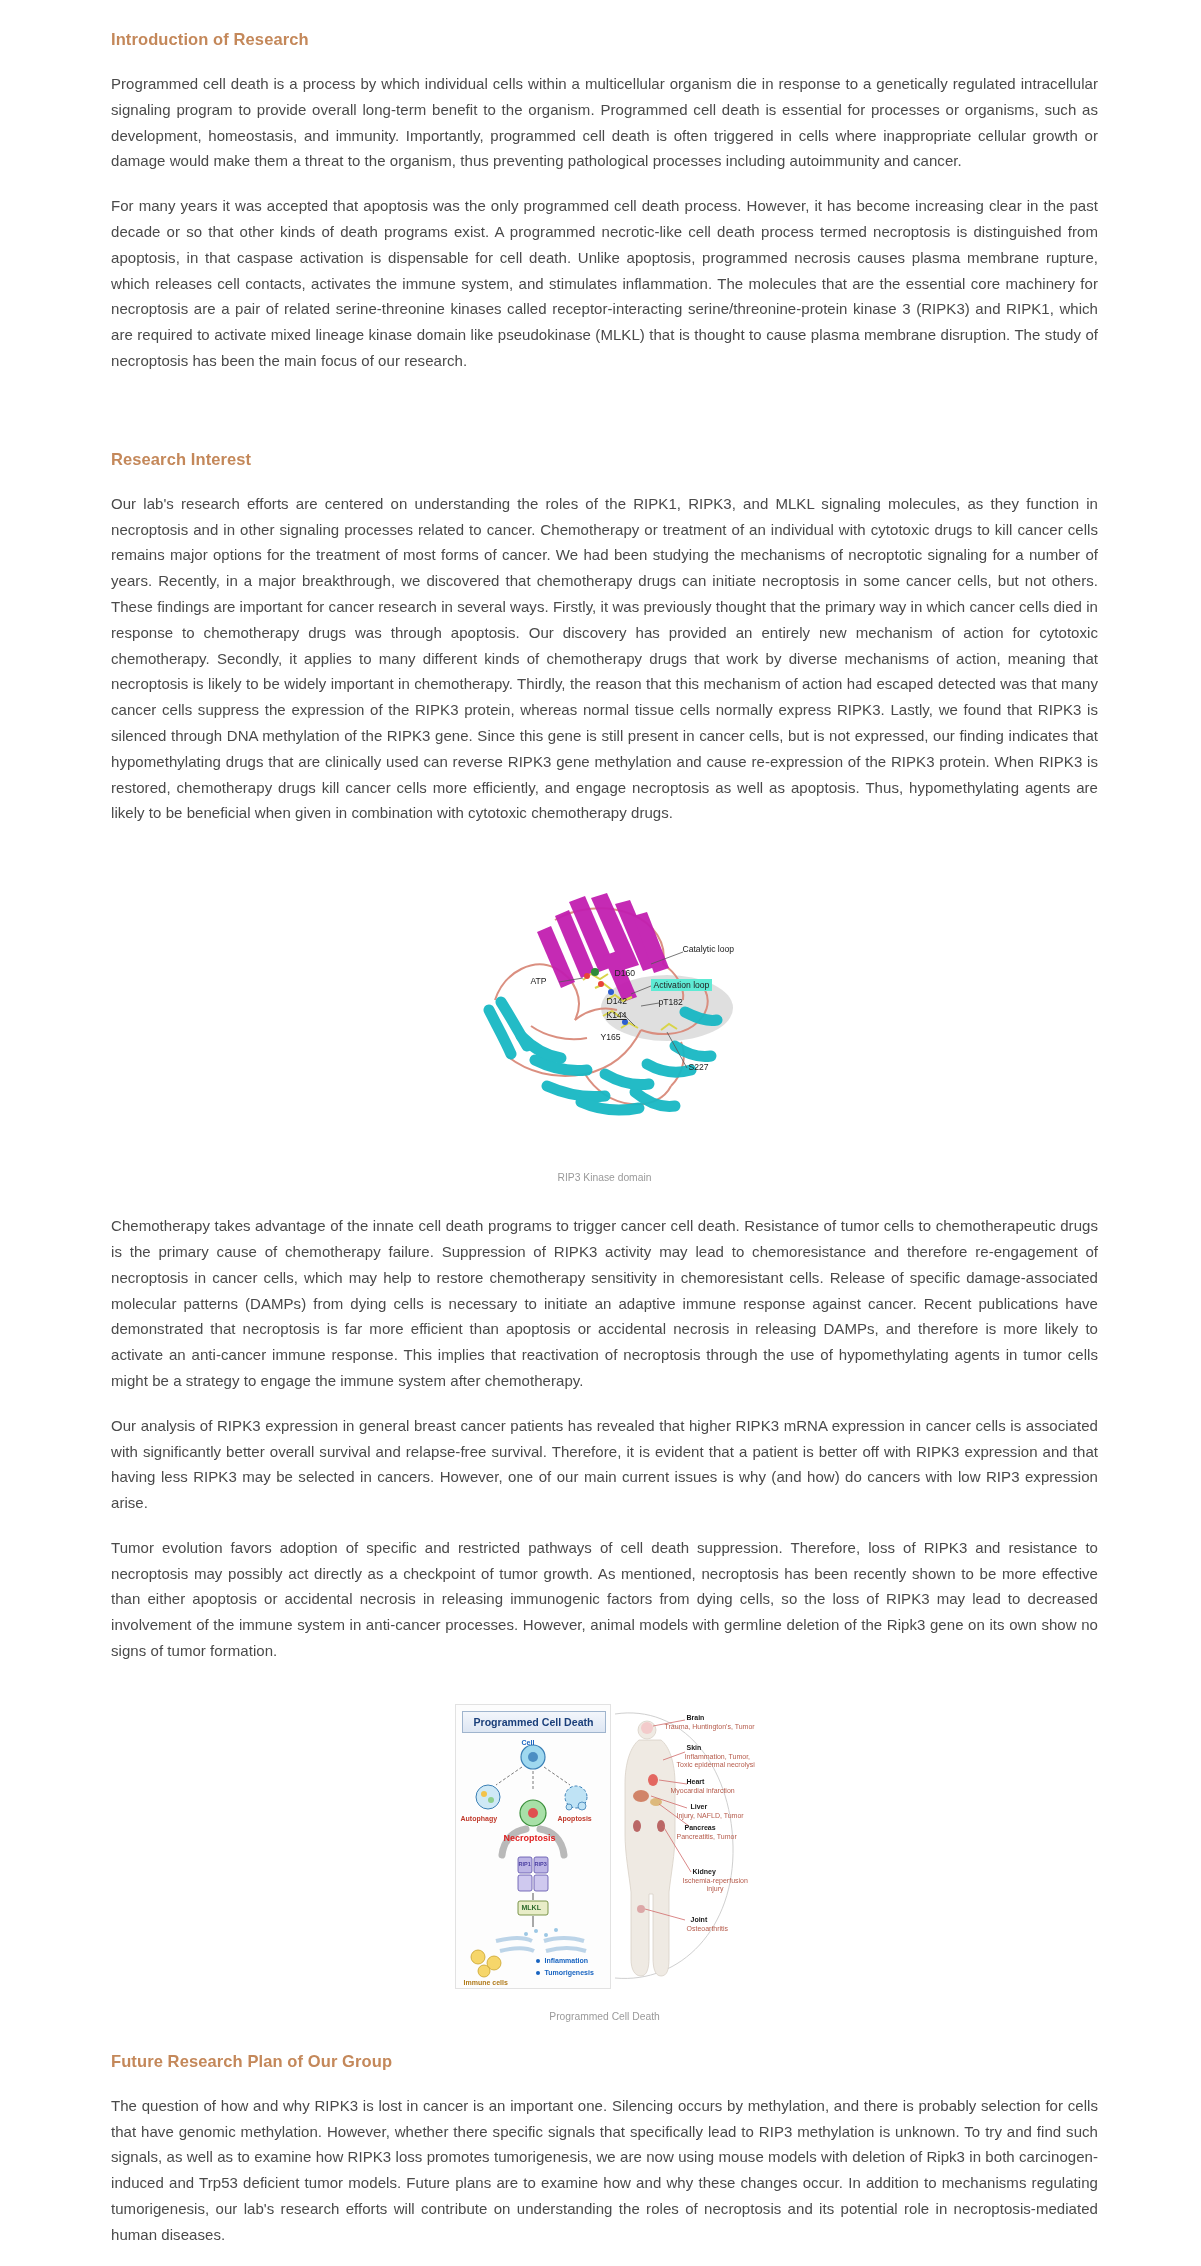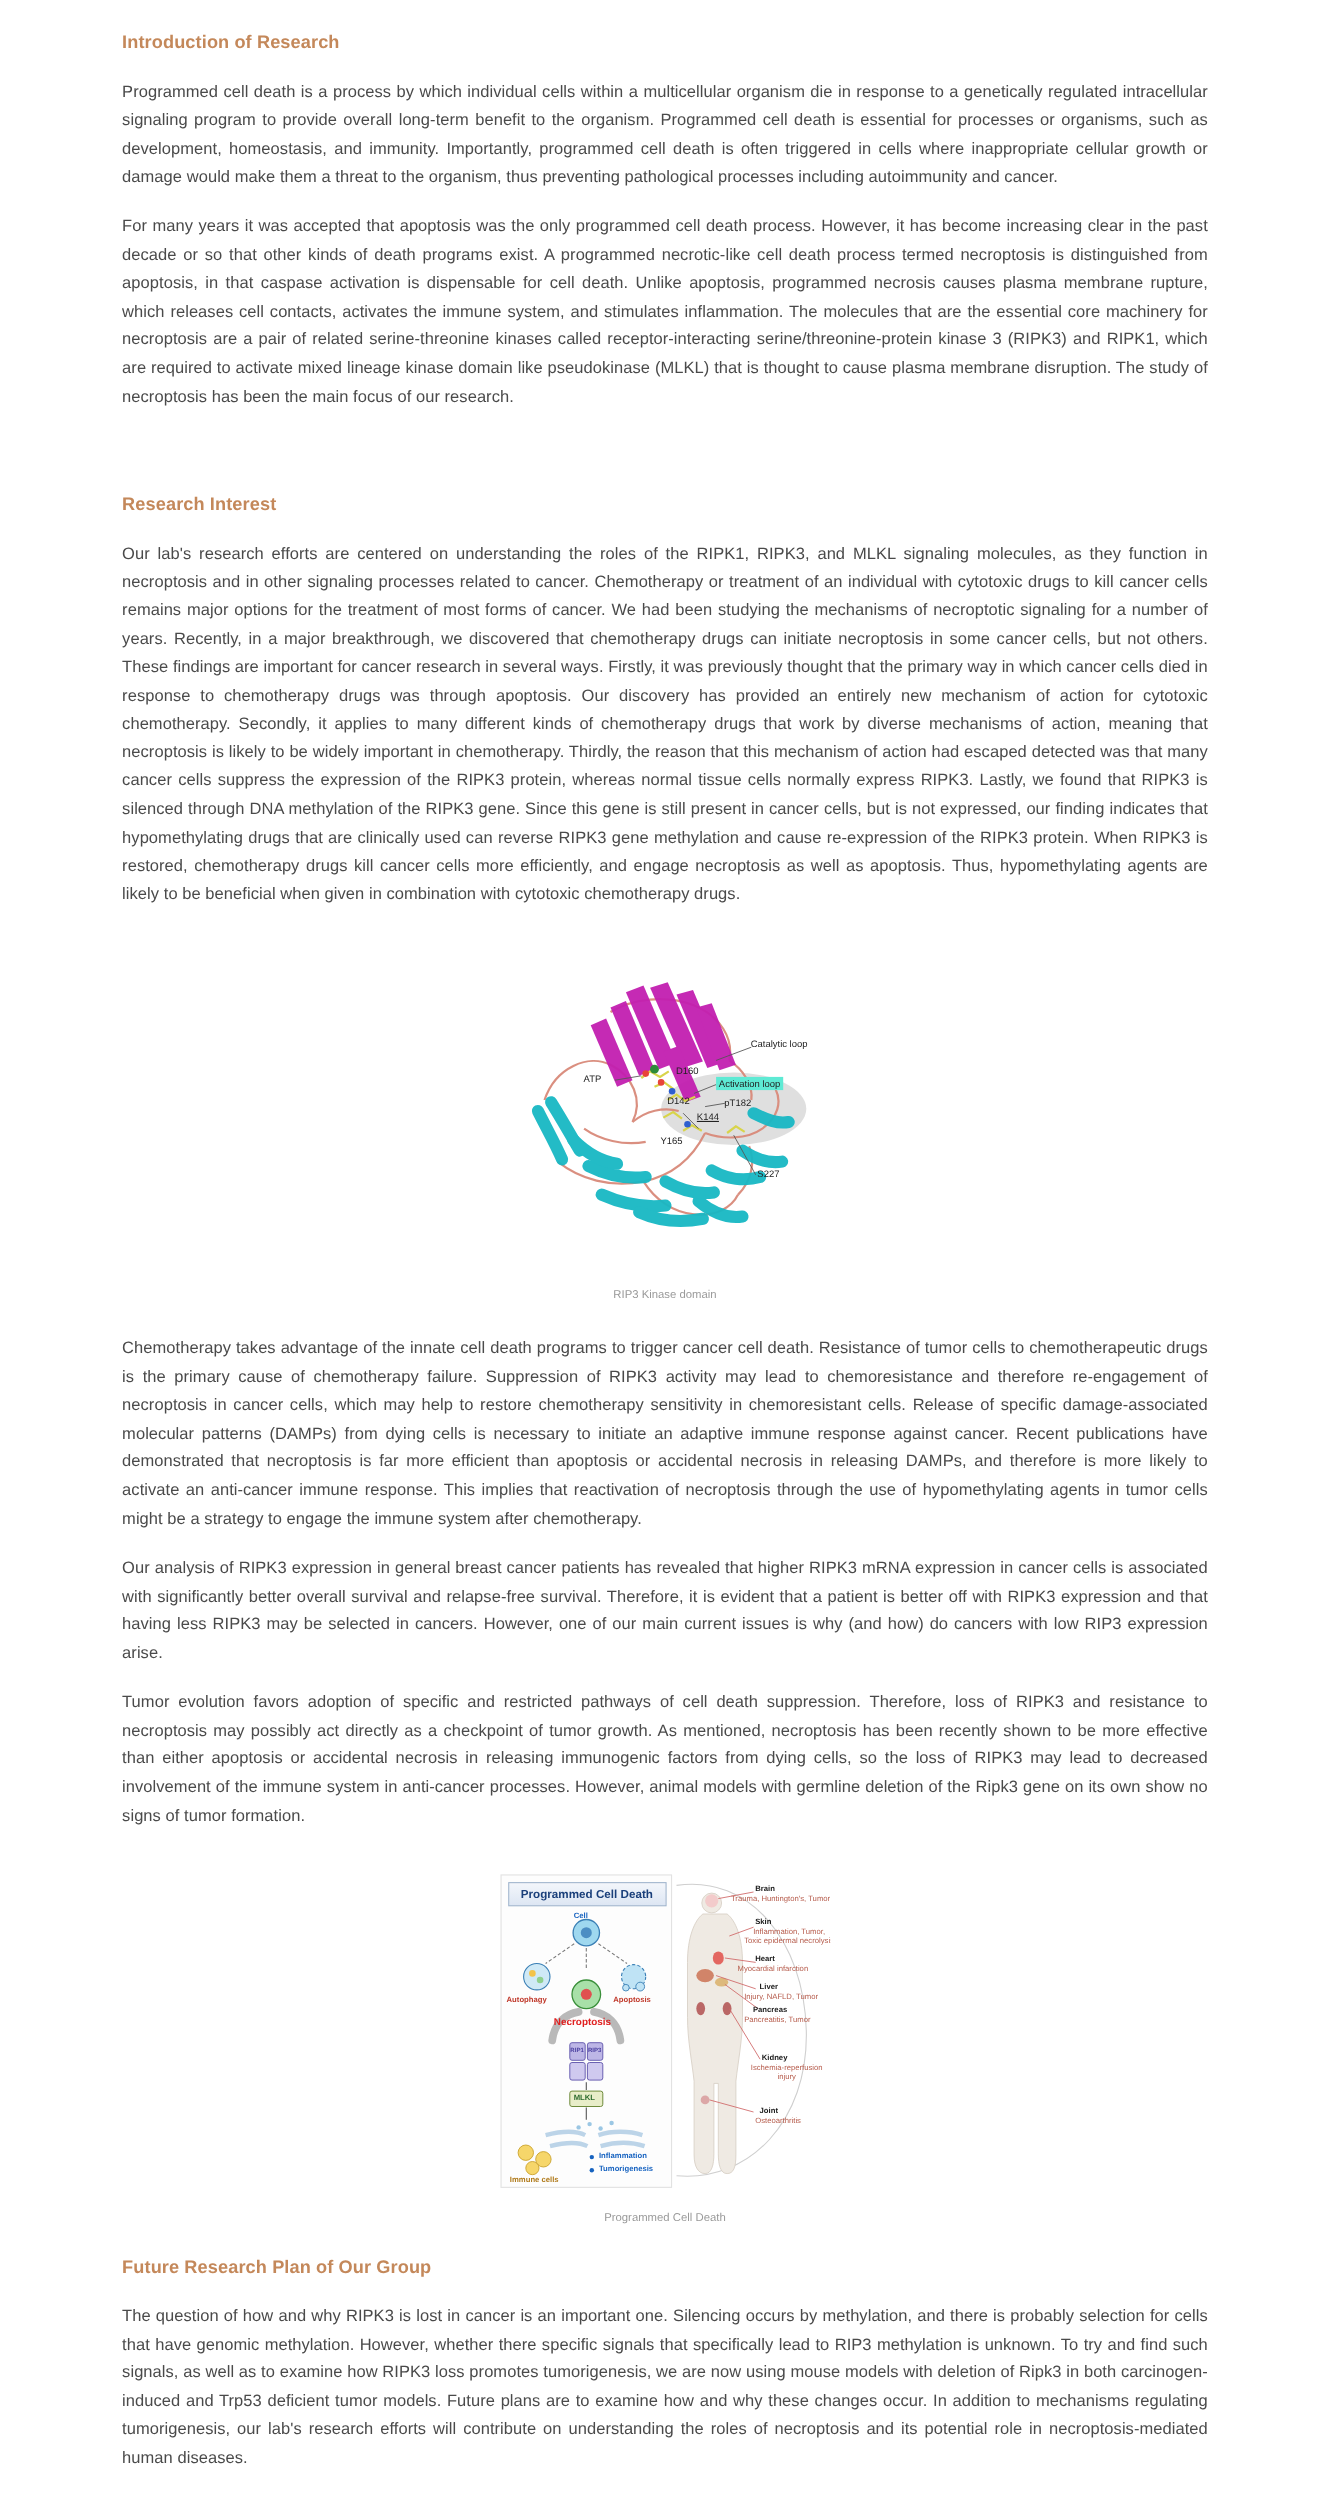--- a/index.html
+++ b/index.html
@@ -205,21 +205,21 @@
             <line x1="232" y1="172" x2="252" y2="208"></line>
             <line x1="186" y1="152" x2="200" y2="166"></line>
           </g>
         </svg>
 
         <div class="fig1-label" style="left:248px; top:84px;">Catalytic loop</div>
         <div class="fig1-label" style="left:216px; top:119px; background:#5eead4; padding:1px 3px;">Activation loop</div>
         <div class="fig1-label" style="left:96px; top:116px;">ATP</div>
         <div class="fig1-label" style="left:180px; top:108px;">D160</div>
         <div class="fig1-label" style="left:172px; top:136px;">D142</div>
-        <div class="fig1-label" style="left:199px; top:150px;text-decoration:underline;">K144</div>
+        <div class="fig1-label" style="left:172px; top:150px;text-decoration:underline;">K144</div>
         <div class="fig1-label" style="left:224px; top:137px;">pT182</div>
         <div class="fig1-label" style="left:166px; top:172px;">Y165</div>
         <div class="fig1-label" style="left:254px; top:202px;">S227</div>
       </div>
       <div class="fig-caption">RIP3 Kinase domain</div>
     </div>
 
     <div class="section">
       <p class="body">Chemotherapy takes advantage of the innate cell death programs to trigger cancer cell death. Resistance of tumor cells to chemotherapeutic drugs is the primary cause of chemotherapy failure. Suppression of RIPK3 activity may lead to chemoresistance and therefore re-engagement of necroptosis in cancer cells, which may help to restore chemotherapy sensitivity in chemoresistant cells. Release of specific damage-associated molecular patterns (DAMPs) from dying cells is necessary to initiate an adaptive immune response against cancer. Recent publications have demonstrated that necroptosis is far more efficient than apoptosis or accidental necrosis in releasing DAMPs, and therefore is more likely to activate an anti-cancer immune response. This implies that reactivation of necroptosis through the use of hypomethylating agents in tumor cells might be a strategy to engage the immune system after chemotherapy.</p>
       <p class="body">Our analysis of RIPK3 expression in general breast cancer patients has revealed that higher RIPK3 mRNA expression in cancer cells is associated with significantly better overall survival and relapse-free survival. Therefore, it is evident that a patient is better off with RIPK3 expression and that having less RIPK3 may be selected in cancers. However, one of our main current issues is why (and how) do cancers with low RIP3 expression arise.</p>

